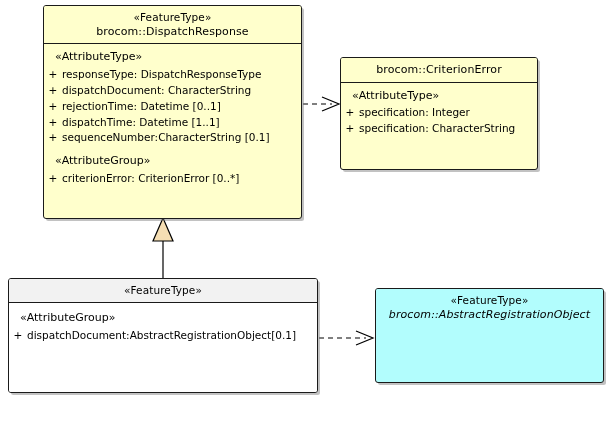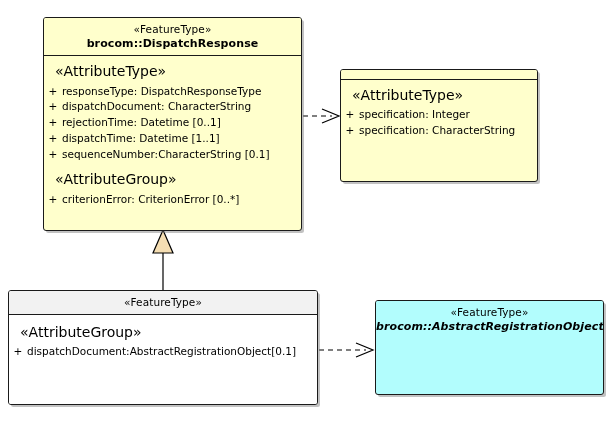--- a/index.html
+++ b/index.html
@@ -14,21 +14,21 @@
     position: relative;
     overflow: hidden;
     font-family: "DejaVu Sans", "Liberation Sans", sans-serif;
     font-size: 10.5px;
     color: #000000;
     -webkit-font-smoothing: antialiased;
   }
 
   #canvas {
     position: absolute;
-    left: 0; top: 12px;
+    left: 0; top: 0;
     width: 616px;
     height: 396px;
   }
 
   
   .uml-box {
     position: absolute;
     box-sizing: border-box;
     border: 1.5px solid #1a1a1a;
     border-radius: 3px;
@@ -52,39 +52,39 @@
   .stereotype {
     display: block;
     font-size: 10.5px;
     font-weight: normal;
     color: #000;
     letter-spacing: 0.1px;
   }
   .class-name {
     display: block;
     font-size: 11px;
-    font-weight: bold;
+    font-weight: normal;
     color: #000;
     letter-spacing: 0.1px;
   }
   .class-name.abstract {
     font-style: italic;
   }
 
   .divider {
     height: 0;
     border-top: 1.5px solid #1a1a1a;
   }
 
   .compartment {
     padding: 4px 0 5px 0;
   }
 
   .group-label {
-    font-size: 14px;
+    font-size: 11px;
     padding-left: 11px;
     padding-top: 1px;
     padding-bottom: 2px;
     line-height: 1.45;
     white-space: nowrap;
   }
 
   .attr-row {
     display: flex;
     align-items: baseline;
@@ -176,20 +176,21 @@
       <div class="attr-row">
         <span class="attr-vis">+</span>
         <span class="attr-text">criterionError: CriterionError [0..*]</span>
       </div>
     </div>
   </div>
 
   <div class="uml-box fill-yellow" style="left:340px; top:57px; width:198px; height:113px;">
 
     <div class="box-header">
+      <span class="class-name">brocom::CriterionError</span>
     </div>
 
     <div class="divider"></div>
 
     <div class="compartment">
       <div class="group-label">«AttributeType»</div>
 
       <div class="attr-row">
         <span class="attr-vis">+</span>
         <span class="attr-text">specification: Integer</span>

